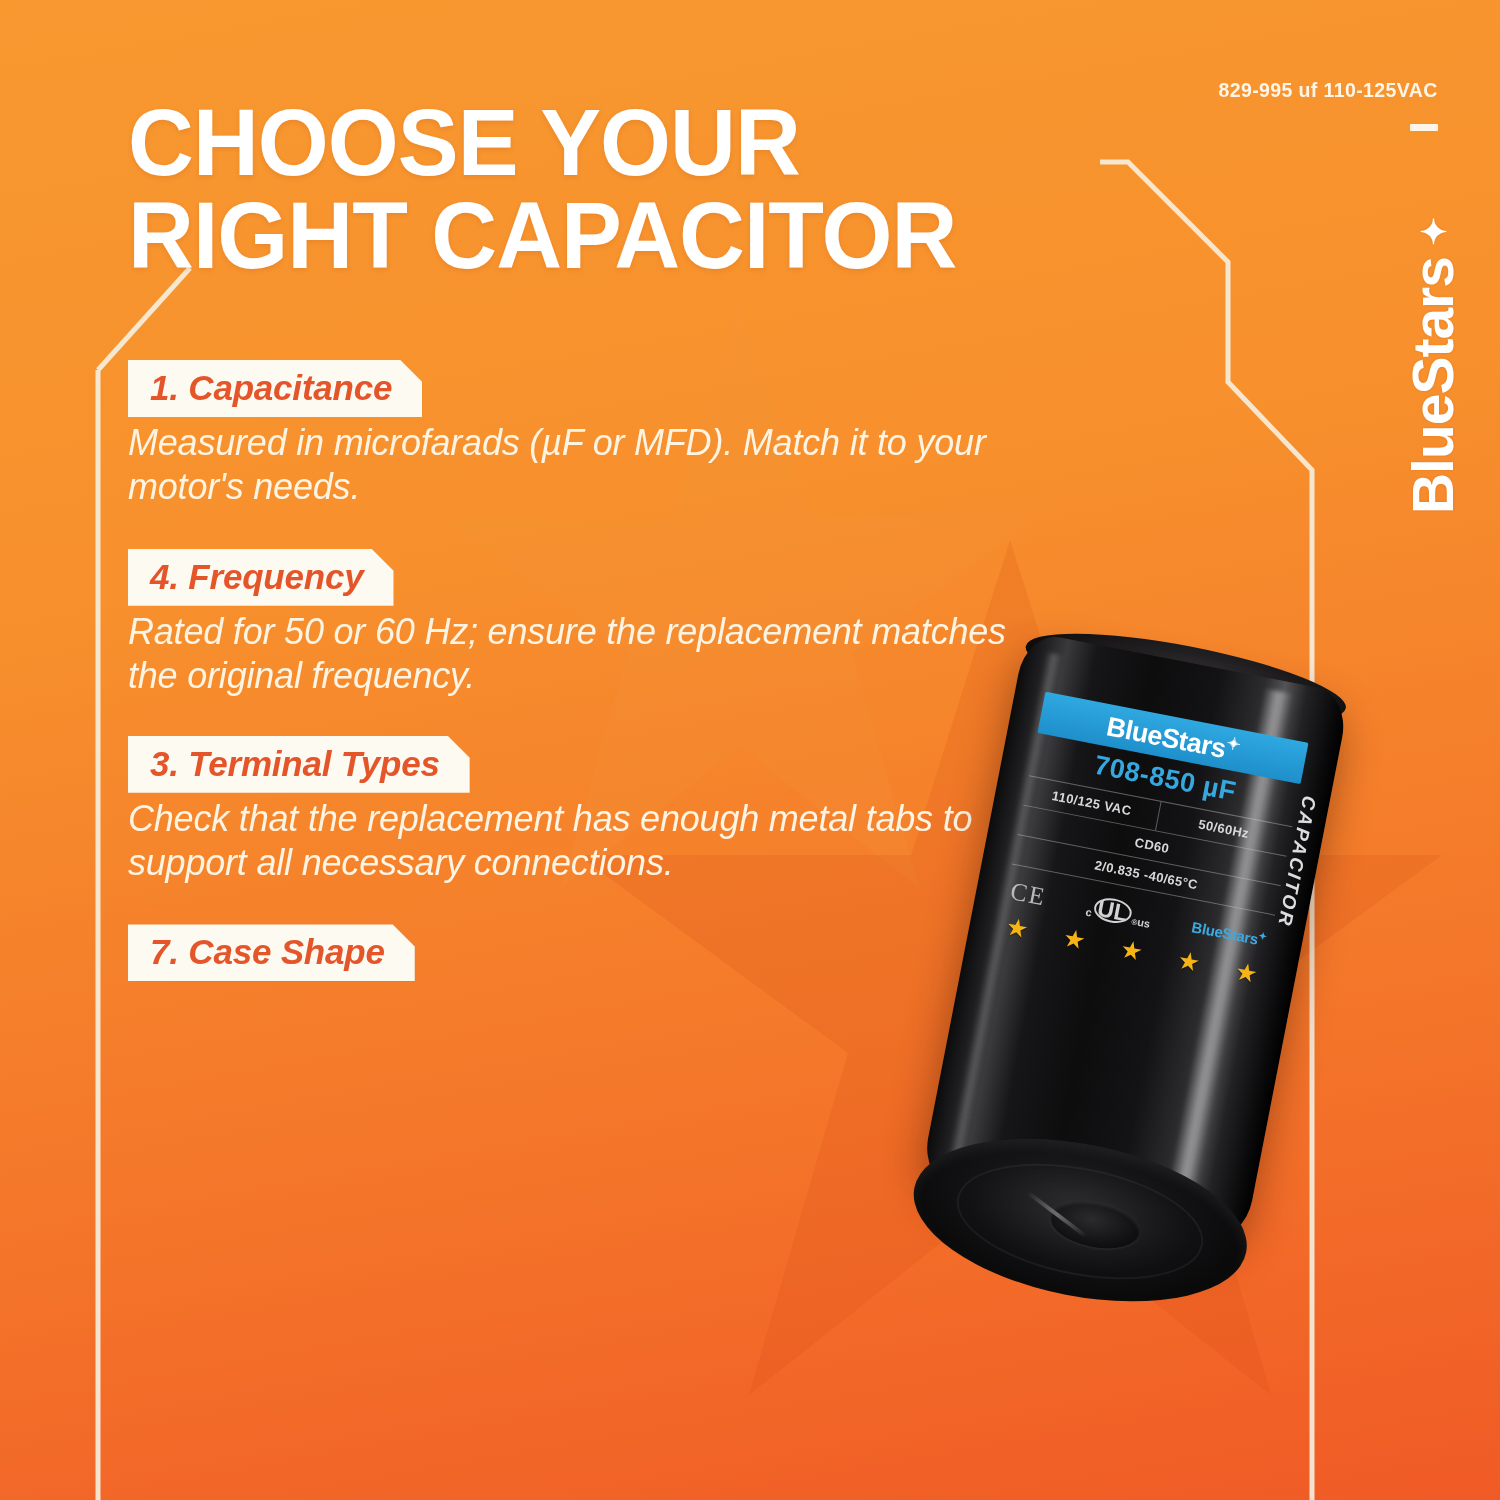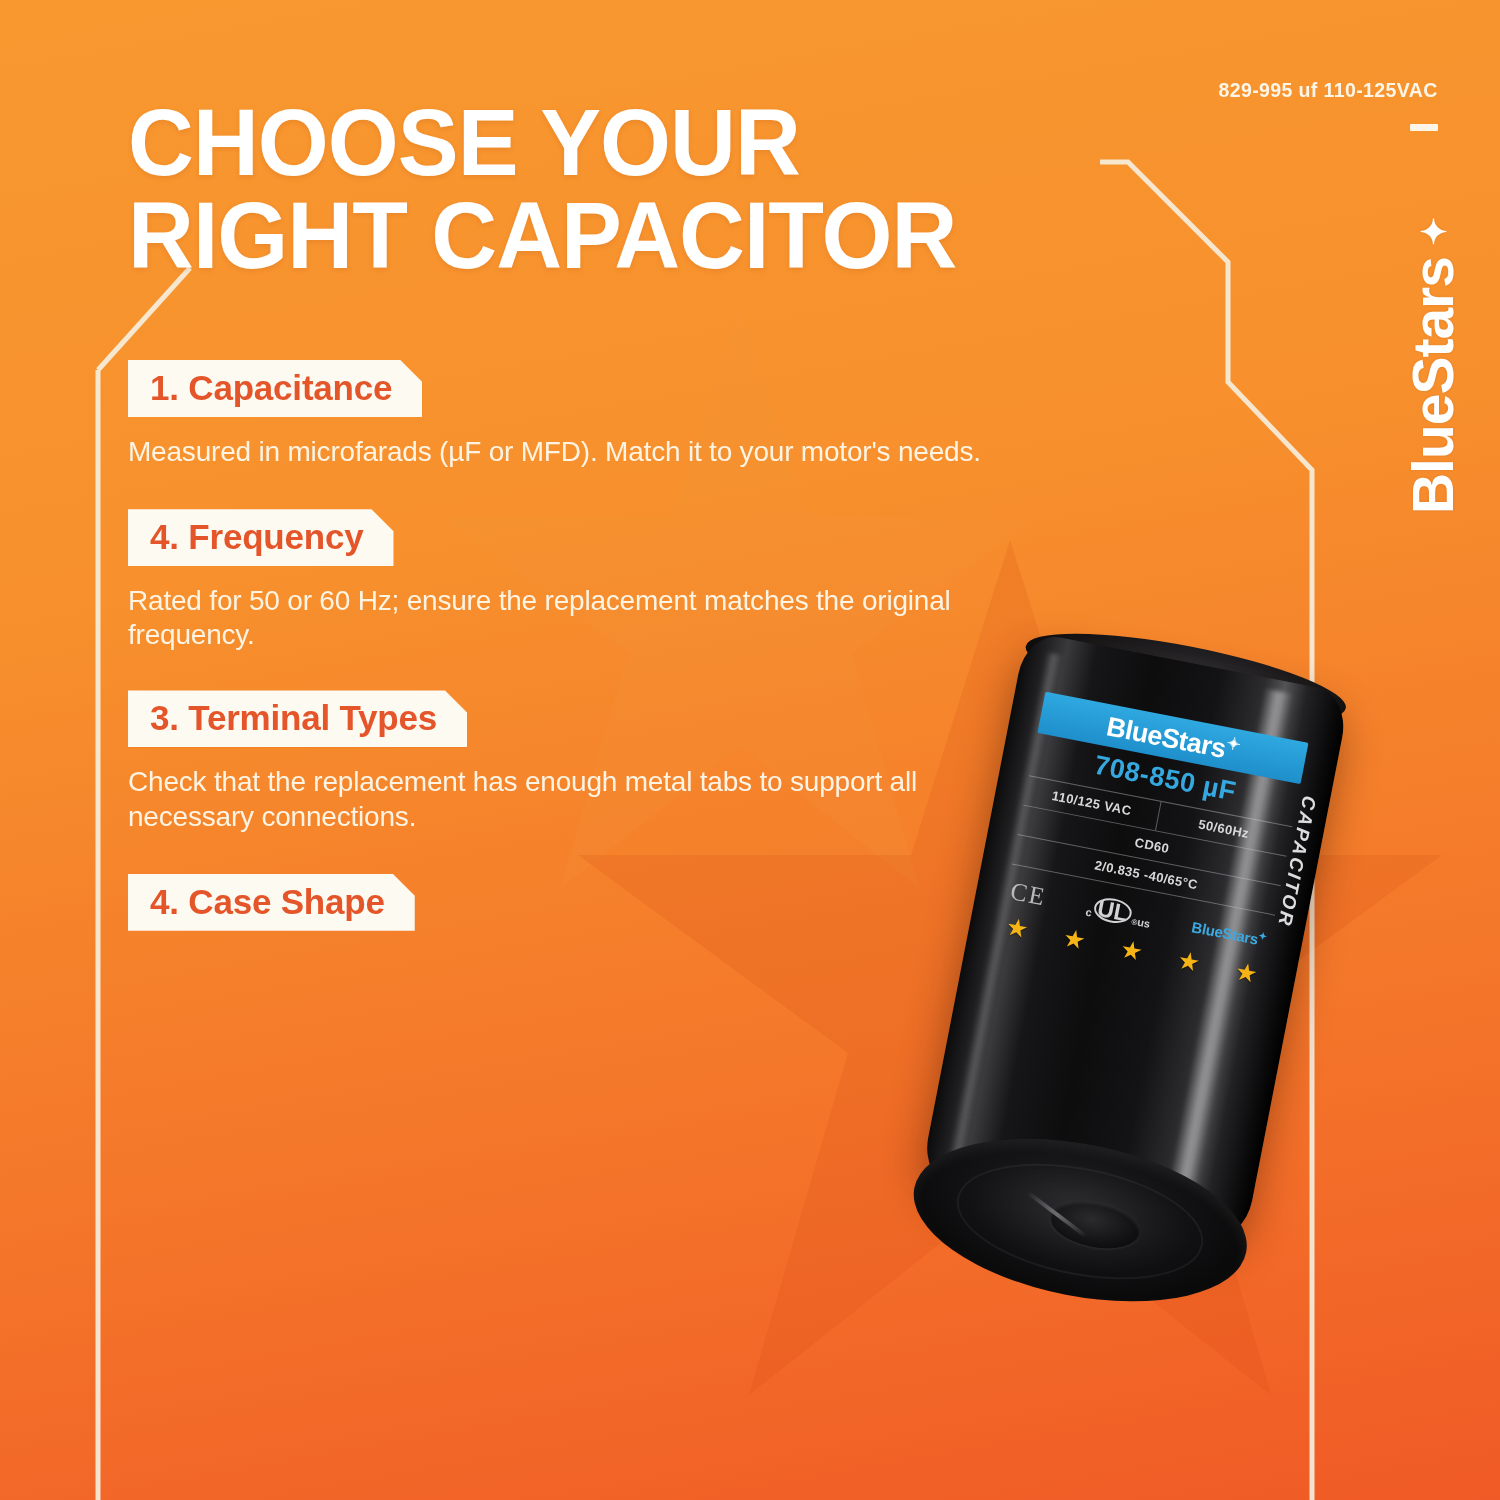--- a/index.html
+++ b/index.html
@@ -121,40 +121,40 @@
   }
   .title .line { display: block; }
 
   
   .steps {
     position: absolute;
     left: 128px;
     top: 360px;
     width: 900px;
   }
-  .step { margin-bottom: 28px; }
+  .step { margin-bottom: 28px; font-style: italic; }
   .step:last-child { margin-bottom: 0; }
 
   .step-tag {
     display: inline-block;
     position: relative;
     background: #FDFAF2;
     color: #E4552A;
     font-size: 35px;
     font-weight: bold;
     padding: 8px 30px 9px 22px;
     letter-spacing: -0.2px;
     clip-path: polygon(0 0, calc(100% - 22px) 0, 100% 22px, 100% 100%, 0 100%);
     box-shadow: 2px 3px 5px rgba(150, 55, 15, 0.13);
   }
 
   .step-body {
-    margin-top: 18px;
+    margin-top: 4px;
     color: #FDF4E4;
-    font-size: 28px;
+    font-size: 36px;
     line-height: 1.22;
     letter-spacing: -0.2px;
     max-width: 880px;
   }
 
   
   .step-1 { margin-bottom: 40px; }
   .step-2 { margin-bottom: 38px; }
   .step-3 { margin-bottom: 38px; }
   .step-4 { margin-bottom: 40px; }
@@ -407,21 +407,21 @@
     <div class="step-tag">4. Frequency</div>
     <div class="step-body">Rated for 50 or 60 Hz; ensure the replacement matches the original frequency.</div>
   </div>
 
   <div class="step step-4">
     <div class="step-tag">3. Terminal Types</div>
     <div class="step-body">Check that the replacement has enough metal tabs to support all necessary connections.</div>
   </div>
 
   <div class="step step-5">
-    <div class="step-tag">4. Case Shape</div>
+    <div class="step-tag">7. Case Shape</div>
   </div>
 
 </div>
 
 <div class="cap-wrap">
   <div class="cap">
 
     <div class="cap-top"></div>
 
     <div class="cap-body">

